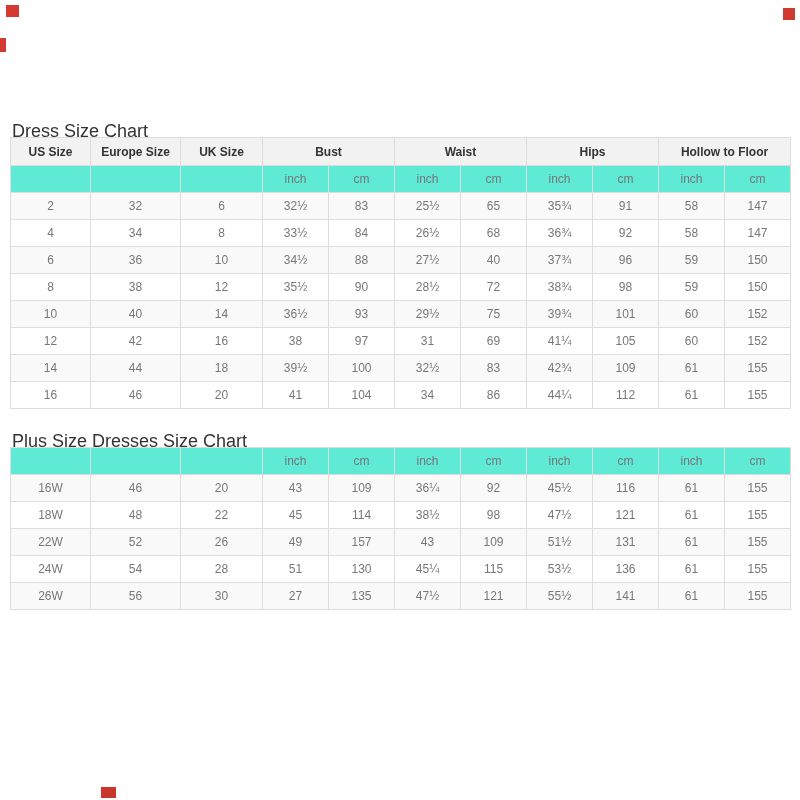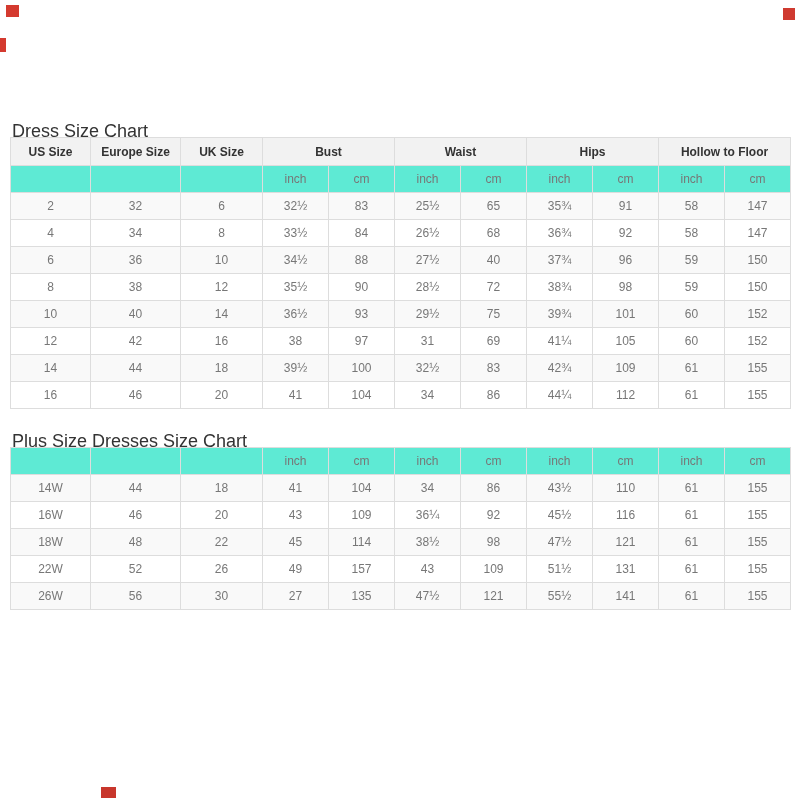--- a/index.html
+++ b/index.html
@@ -247,33 +247,20 @@
             <th>inch</th>
             <th>cm</th>
             <th>inch</th>
             <th>cm</th>
             <th>inch</th>
             <th>cm</th>
           </tr>
         </thead>
         <tbody>
           <tr>
-            <td>14W</td>
-            <td>44</td>
-            <td>18</td>
-            <td>41</td>
-            <td>104</td>
-            <td>34</td>
-            <td>86</td>
-            <td>43½</td>
-            <td>110</td>
-            <td>61</td>
-            <td>155</td>
-          </tr>
-          <tr>
             <td>16W</td>
             <td>46</td>
             <td>20</td>
             <td>43</td>
             <td>109</td>
             <td>36¼</td>
             <td>92</td>
             <td>45½</td>
             <td>116</td>
             <td>61</td>
@@ -299,20 +286,33 @@
             <td>49</td>
             <td>157</td>
             <td>43</td>
             <td>109</td>
             <td>51½</td>
             <td>131</td>
             <td>61</td>
             <td>155</td>
           </tr>
           <tr>
+            <td>24W</td>
+            <td>54</td>
+            <td>28</td>
+            <td>51</td>
+            <td>130</td>
+            <td>45¼</td>
+            <td>115</td>
+            <td>53½</td>
+            <td>136</td>
+            <td>61</td>
+            <td>155</td>
+          </tr>
+          <tr>
             <td>26W</td>
             <td>56</td>
             <td>30</td>
             <td>27</td>
             <td>135</td>
             <td>47½</td>
             <td>121</td>
             <td>55½</td>
             <td>141</td>
             <td>61</td>

